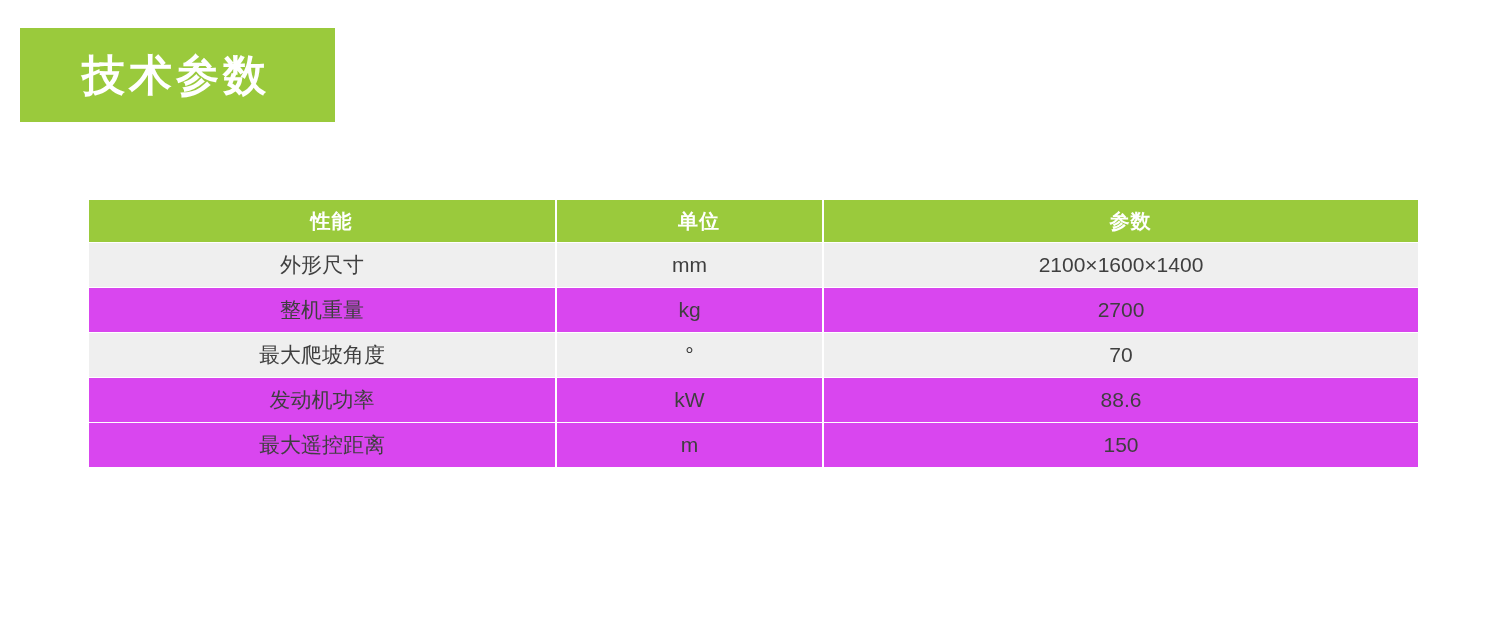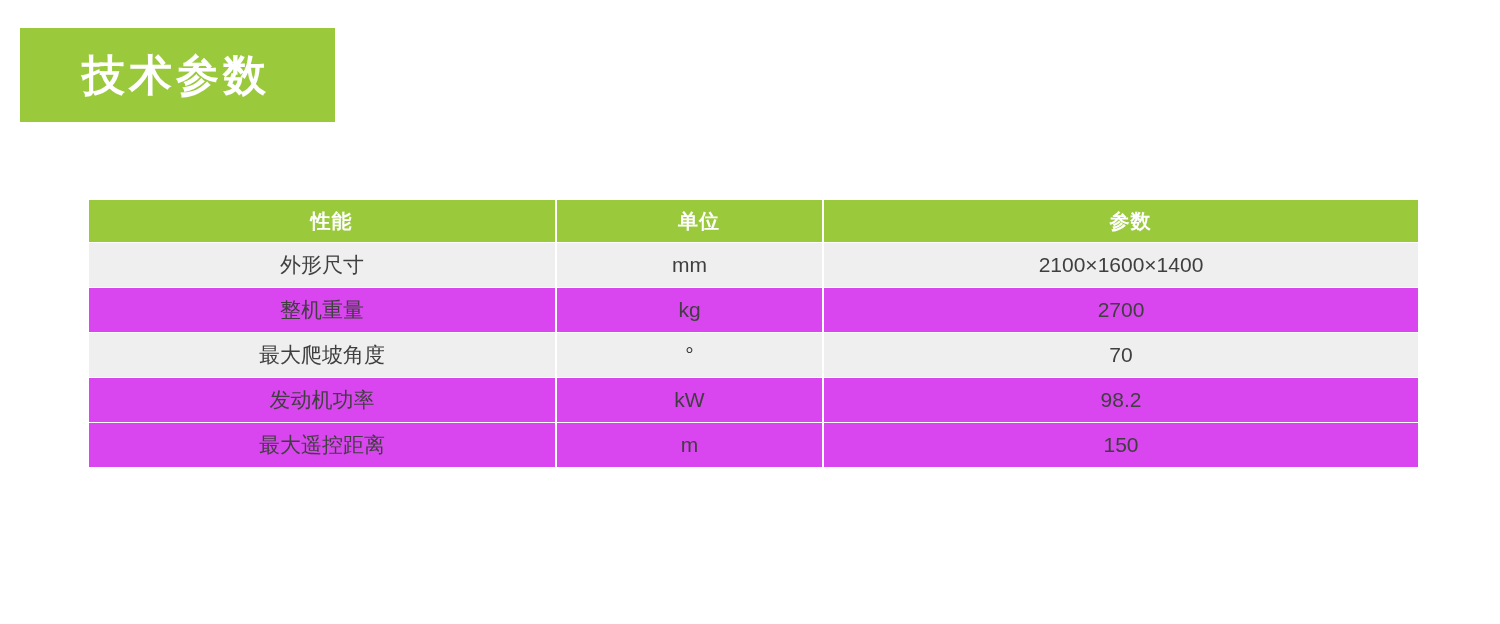--- a/index.html
+++ b/index.html
@@ -108,21 +108,21 @@
         <td>2700</td>
       </tr>
       <tr class="row-odd">
         <td>最大爬坡角度</td>
         <td>°</td>
         <td>70</td>
       </tr>
       <tr class="row-even">
         <td>发动机功率</td>
         <td>kW</td>
-        <td>98.2</td>
+        <td>88.6</td>
       </tr>
       <tr class="row-even">
         <td>最大遥控距离</td>
         <td>m</td>
         <td>150</td>
       </tr>
     </tbody>
   </table>
 
 </div>

